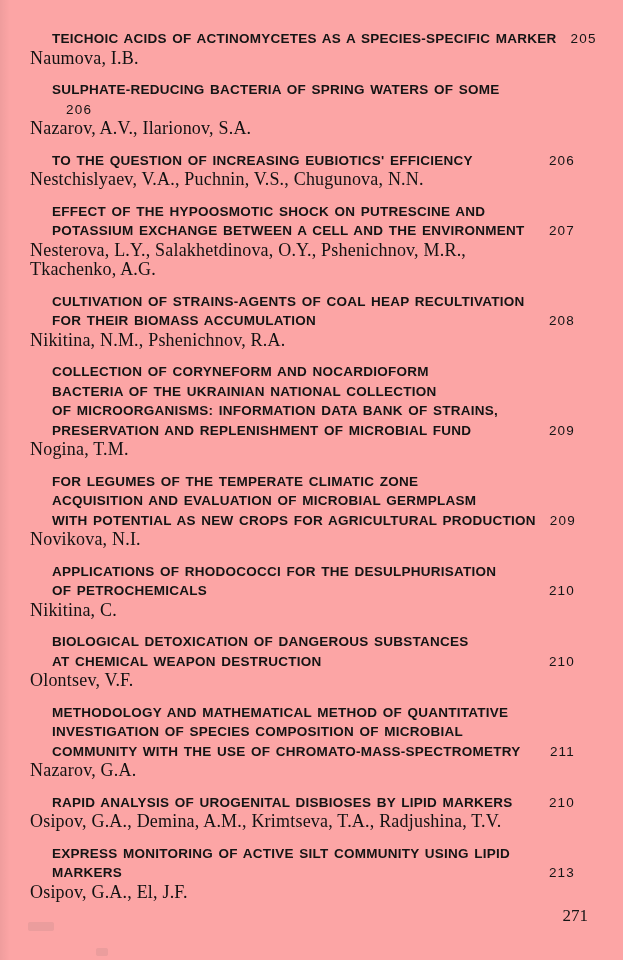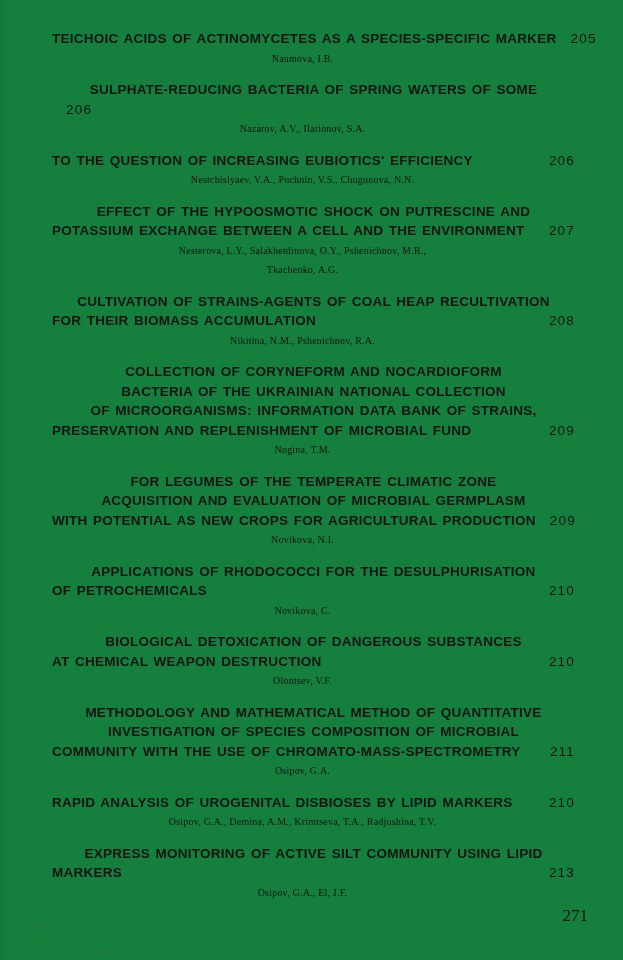--- a/index.html
+++ b/index.html
@@ -5,24 +5,23 @@
   html, body {
     margin: 0;
     padding: 0;
     background: #e8e8e8;
   }
   .page {
     position: relative;
     width: 623px;
     height: 960px;
     margin: 0 auto;
-    background: #15803d;
+    background: #fca5a5;
     overflow: hidden;
     color: #161616;
-    text-align: center;
   }
   
   .page::before {
     content: "";
     position: absolute;
     left: 0; top: 0; bottom: 0;
     width: 10px;
     background: linear-gradient(to right, rgba(0,0,0,0.05), rgba(0,0,0,0));
     pointer-events: none;
   }
@@ -55,21 +54,21 @@
   }
   .entry-page {
     font-family: "Liberation Sans", "DejaVu Sans", sans-serif;
     font-size: 13.5px;
     font-weight: 400;
     letter-spacing: 1.2px;
     padding-left: 14px;
   }
   .author-line {
     font-family: "Liberation Serif", "DejaVu Serif", serif;
-    font-size: 10px;
+    font-size: 18px;
     line-height: 19.5px;
     letter-spacing: 0.2px;
     color: #121212;
     white-space: nowrap;
   }
   .footer-page-number {
     position: absolute;
     top: 906px;
     right: 35px;
     font-family: "Liberation Serif", "DejaVu Serif", serif;
@@ -184,21 +183,21 @@
 
   <div class="entry">
     <div class="title-block">
           <div class="title-line"><span>APPLICATIONS OF RHODOCOCCI FOR THE DESULPHURISATION</span></div>
           <div class="title-line last">
             <span>OF PETROCHEMICALS</span>
             <span class="entry-page">210</span>
           </div>
         </div>
     <div class="authors-block">
-          <div class="author-line">Novikova, C.</div>
+          <div class="author-line">Nikitina, C.</div>
         </div>
   </div>
 
   <div class="entry">
     <div class="title-block">
           <div class="title-line"><span>BIOLOGICAL DETOXICATION OF DANGEROUS SUBSTANCES</span></div>
           <div class="title-line last">
             <span>AT CHEMICAL WEAPON DESTRUCTION</span>
             <span class="entry-page">210</span>
           </div>
@@ -211,21 +210,21 @@
   <div class="entry">
     <div class="title-block">
           <div class="title-line"><span>METHODOLOGY AND MATHEMATICAL METHOD OF QUANTITATIVE</span></div>
           <div class="title-line"><span>INVESTIGATION OF SPECIES COMPOSITION OF MICROBIAL</span></div>
           <div class="title-line last">
             <span>COMMUNITY WITH THE USE OF CHROMATO-MASS-SPECTROMETRY</span>
             <span class="entry-page">211</span>
           </div>
         </div>
     <div class="authors-block">
-          <div class="author-line">Osipov, G.A.</div>
+          <div class="author-line">Nazarov, G.A.</div>
         </div>
   </div>
 
   <div class="entry">
     <div class="title-block">
           <div class="title-line last">
             <span>RAPID ANALYSIS OF UROGENITAL DISBIOSES BY LIPID MARKERS</span>
             <span class="entry-page">210</span>
           </div>
         </div>

